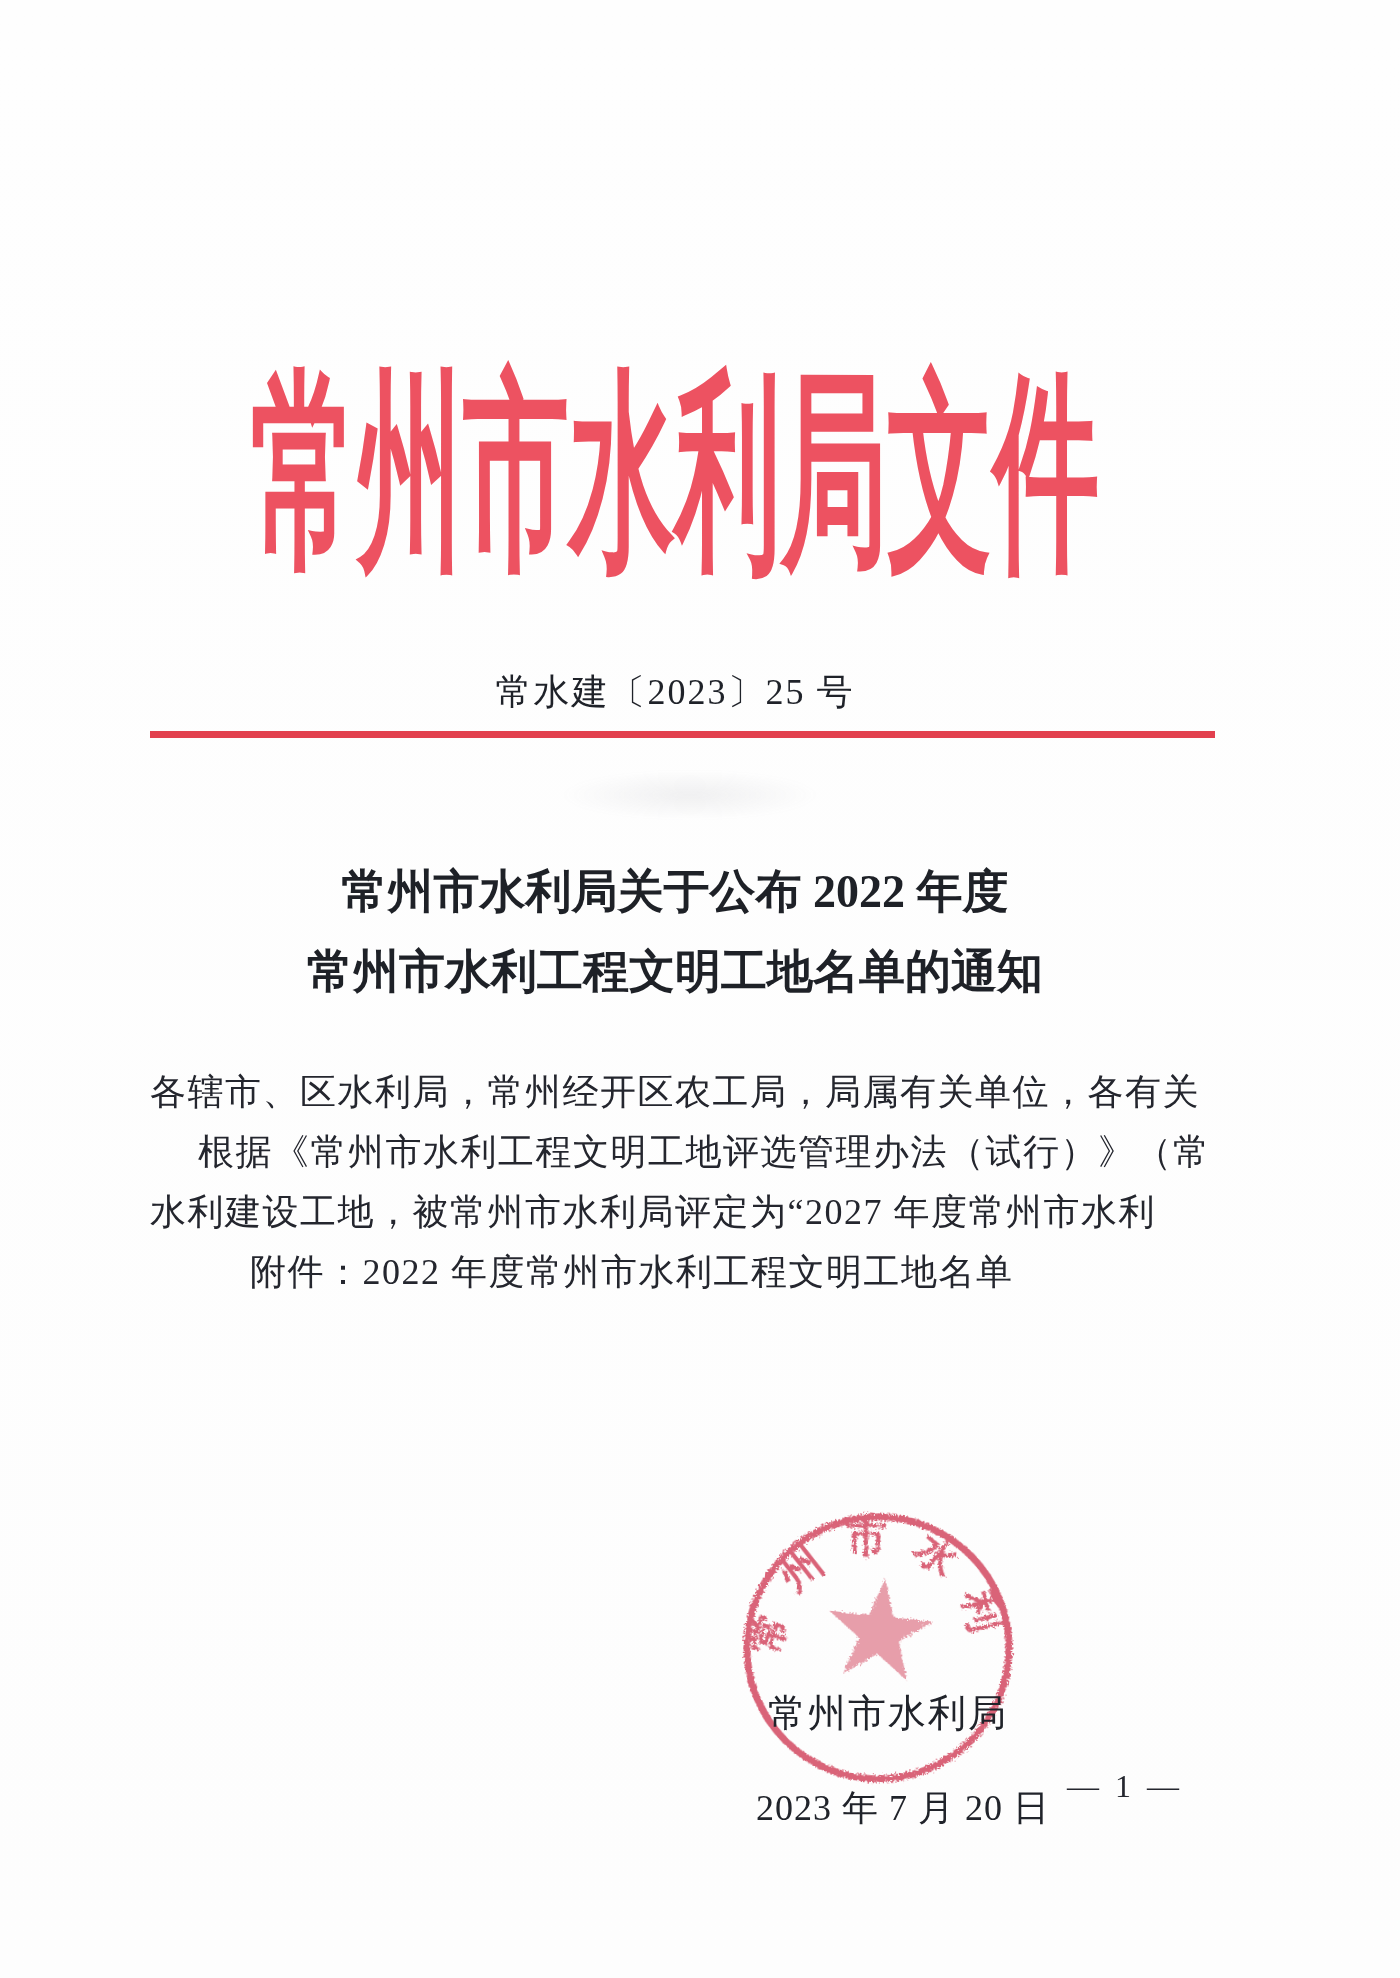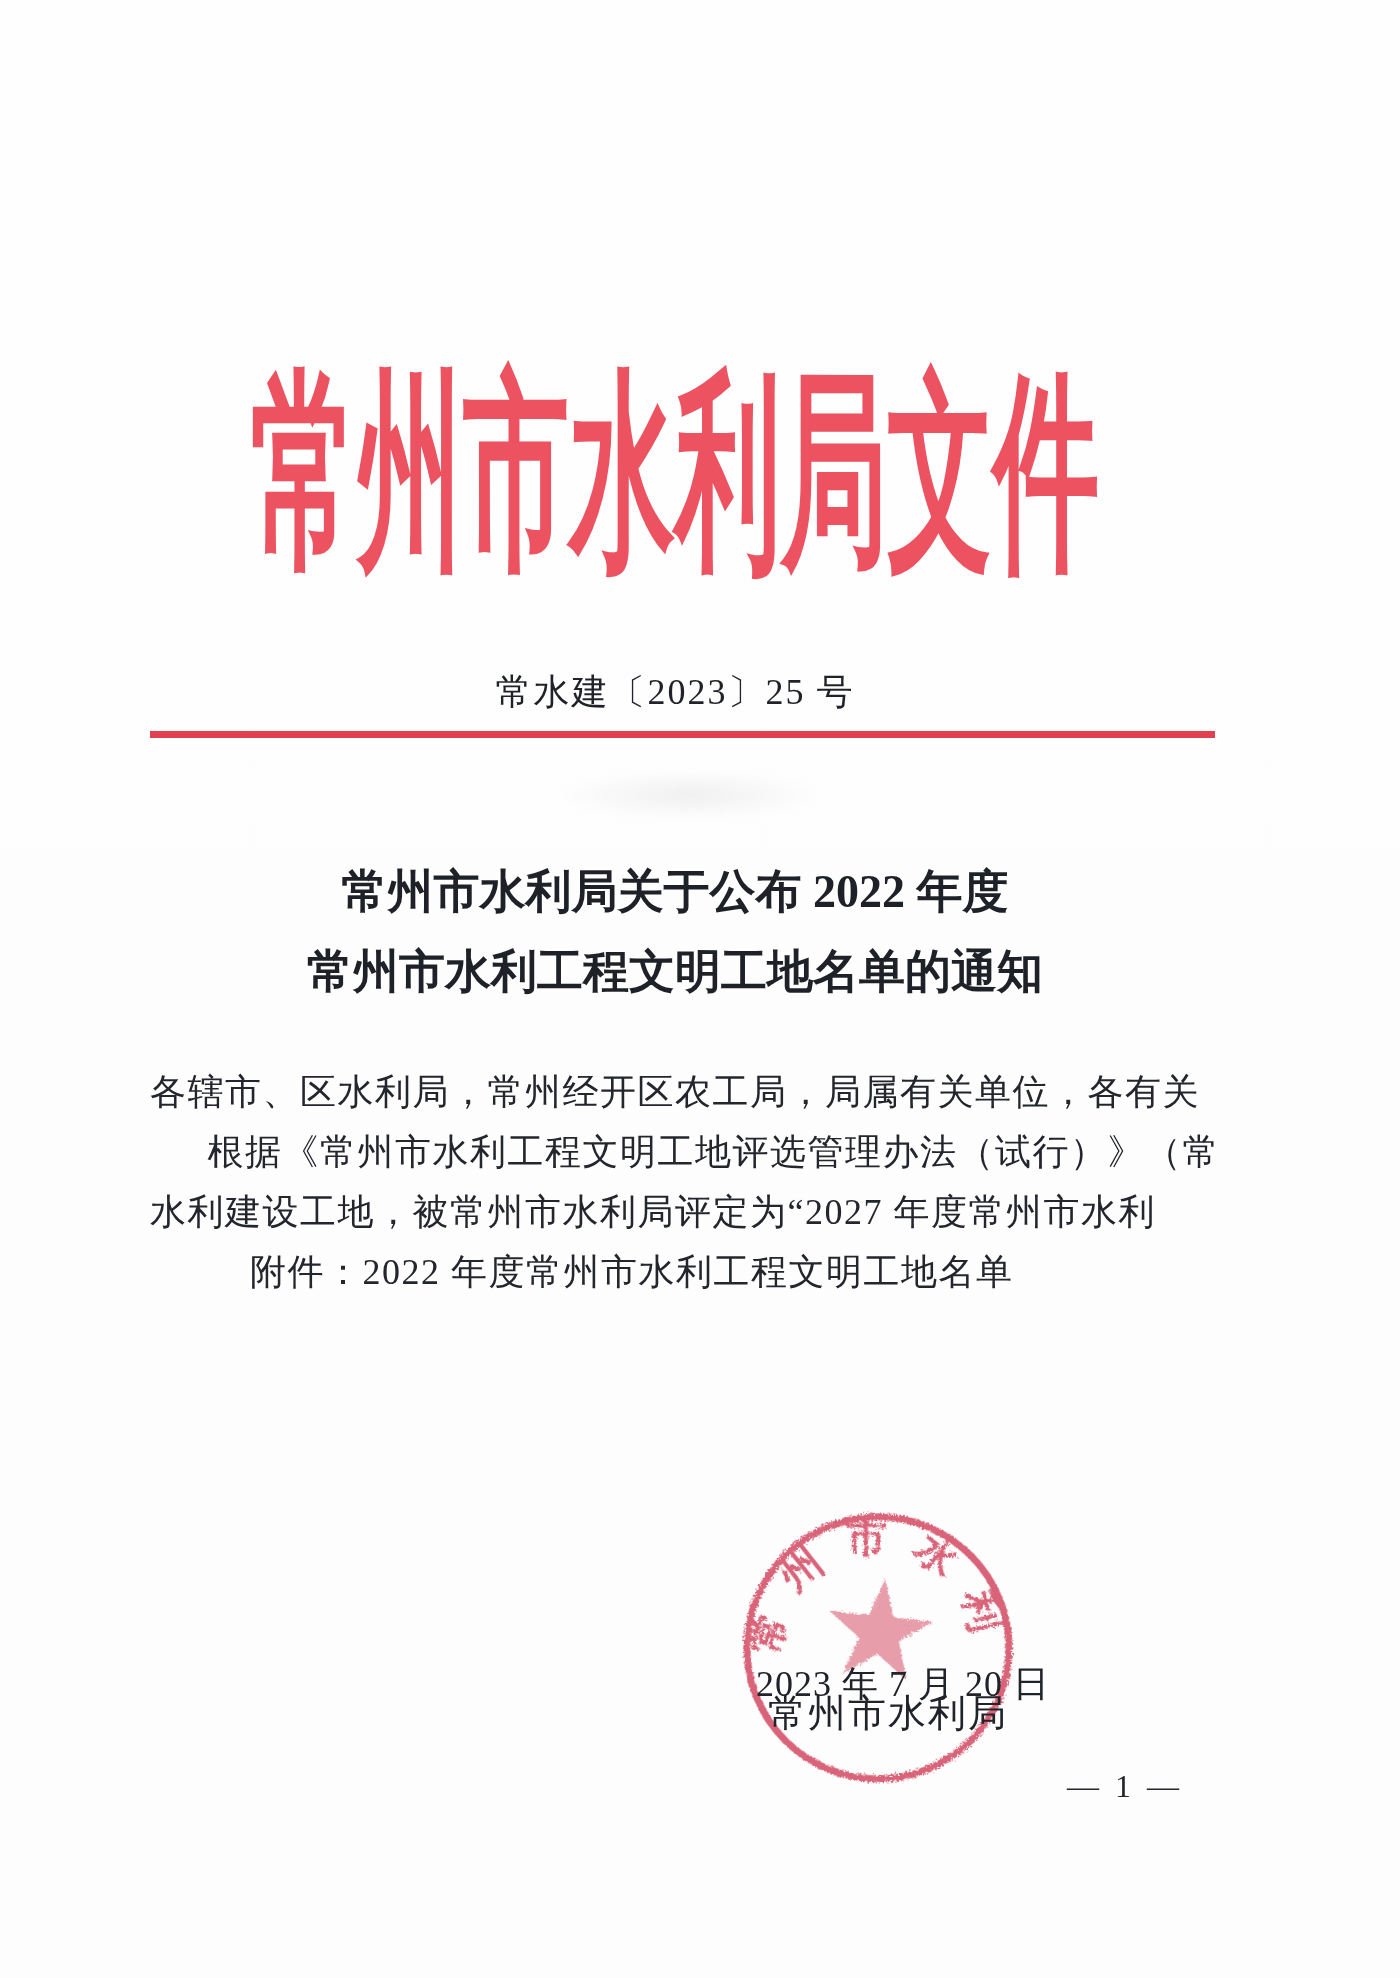--- a/index.html
+++ b/index.html
@@ -71,21 +71,21 @@
   
   .body-block {
     position: absolute;
     top: 1062px; left: 150px; width: 1070px;
     font-size: 36px;
     line-height: 60px;
     letter-spacing: 1.5px;
     color: #24262e;
   }
   .body-line { height: 60px; white-space: nowrap; }
-  .indent-1 { padding-left: 48px; text-align: right; }
+  .indent-1 { padding-left: 48px; }
   .indent-2 { padding-left: 100px; }
 
   
   .seal {
     position: absolute;
     top: 1505px; left: 735px;
     width: 286px; height: 286px;
   }
 
   
@@ -93,21 +93,21 @@
     position: absolute;
     top: 1688px; left: 768px;
     font-size: 38px;
     letter-spacing: 2px;
     color: #20232a;
     white-space: nowrap;
     z-index: 3;
   }
   .sig-date {
     position: absolute;
-    top: 1660px; left: 756px;
+    top: 1784px; left: 756px;
     font-size: 36px;
     letter-spacing: 1px;
     color: #20232a;
     white-space: nowrap;
     z-index: 3;
   }
 
   .page-number {
     position: absolute;
     top: 1768px; left: 1040px; width: 170px;

